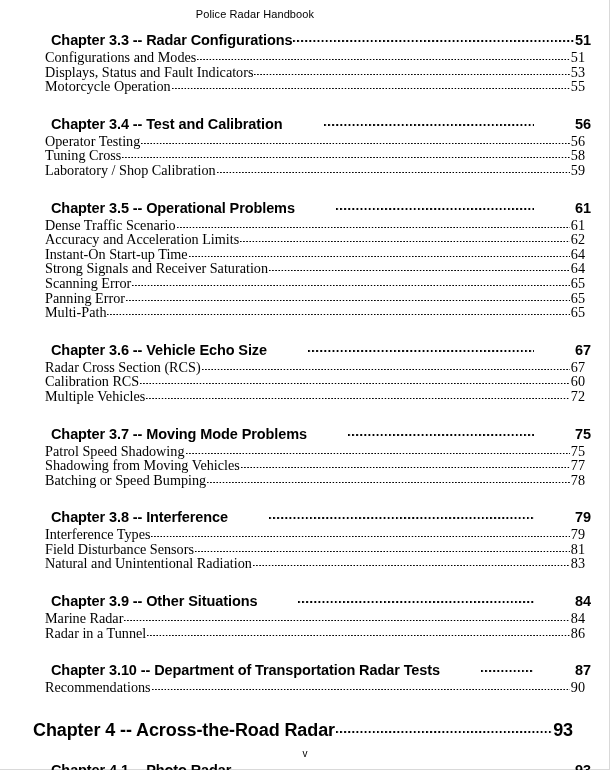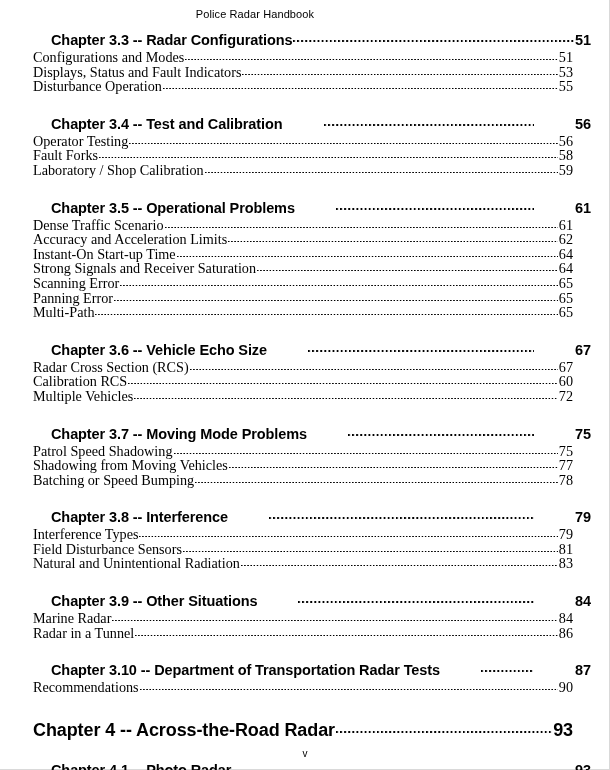--- a/index.html
+++ b/index.html
@@ -99,20 +99,21 @@
     background-size: 4.1px 2px;
     background-repeat: repeat-x;
   }
 
   
   .entry {
     font-family: "Liberation Serif", "DejaVu Serif", serif;
     font-weight: 400;
     font-size: 14.2px;
     line-height: 14.6px;
+    margin-left: 12px;
   }
   .entry .leader {
     position: relative;
     height: 12px;
   }
   .entry .leader::after {
     content: "";
     position: absolute;
     left: 0;
     right: 0;
@@ -161,38 +162,38 @@
           <span class="title">Configurations and Modes</span>
           <span class="leader"></span>
           <span class="pg">51</span>
         </div>
         <div class="row entry">
           <span class="title">Displays, Status and Fault Indicators</span>
           <span class="leader"></span>
           <span class="pg">53</span>
         </div>
         <div class="row entry">
-          <span class="title">Disturbance Operation</span>
+          <span class="title">Motorcycle Operation</span>
           <span class="leader"></span>
           <span class="pg">55</span>
         </div>
       </div>
       <div class="grp">
         <div class="row chapter sub gap-chapter">
           <span class="title">Chapter 3.4 -- Test and Calibration</span>
           <span class="leader"></span>
           <span class="pg">56</span>
         </div>
         <div class="row entry">
           <span class="title">Operator Testing</span>
           <span class="leader"></span>
           <span class="pg">56</span>
         </div>
         <div class="row entry">
-          <span class="title">Fault Forks</span>
+          <span class="title">Tuning Cross</span>
           <span class="leader"></span>
           <span class="pg">58</span>
         </div>
         <div class="row entry">
           <span class="title">Laboratory / Shop Calibration</span>
           <span class="leader"></span>
           <span class="pg">59</span>
         </div>
       </div>
       <div class="grp">

